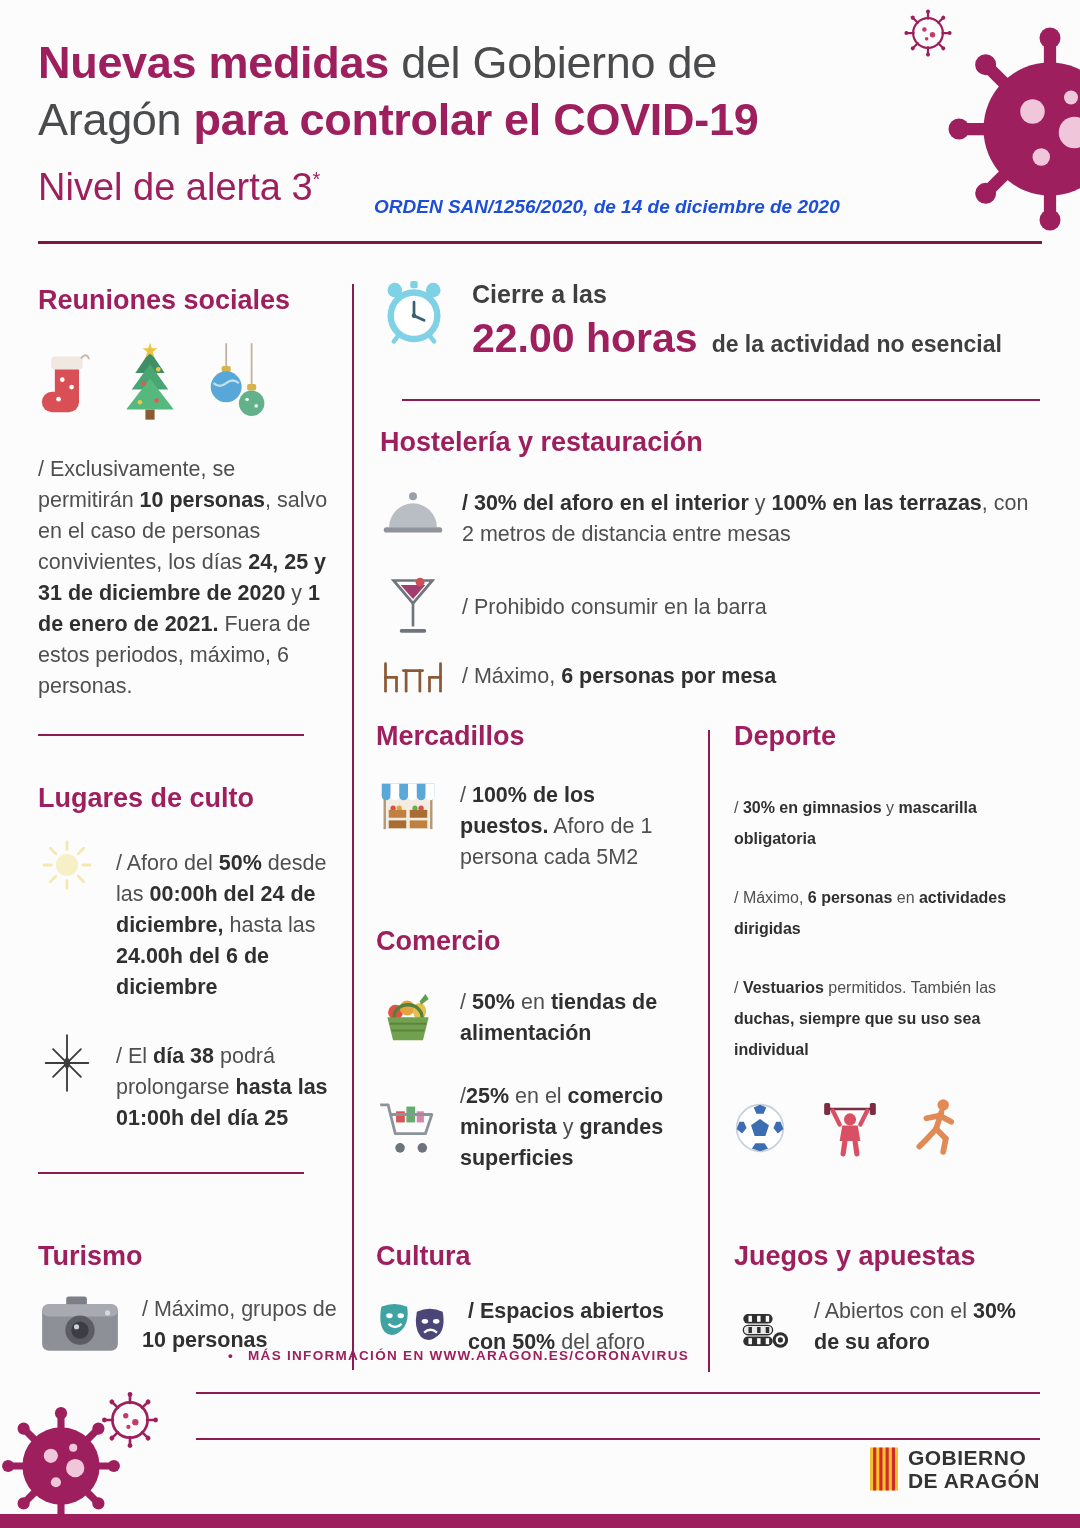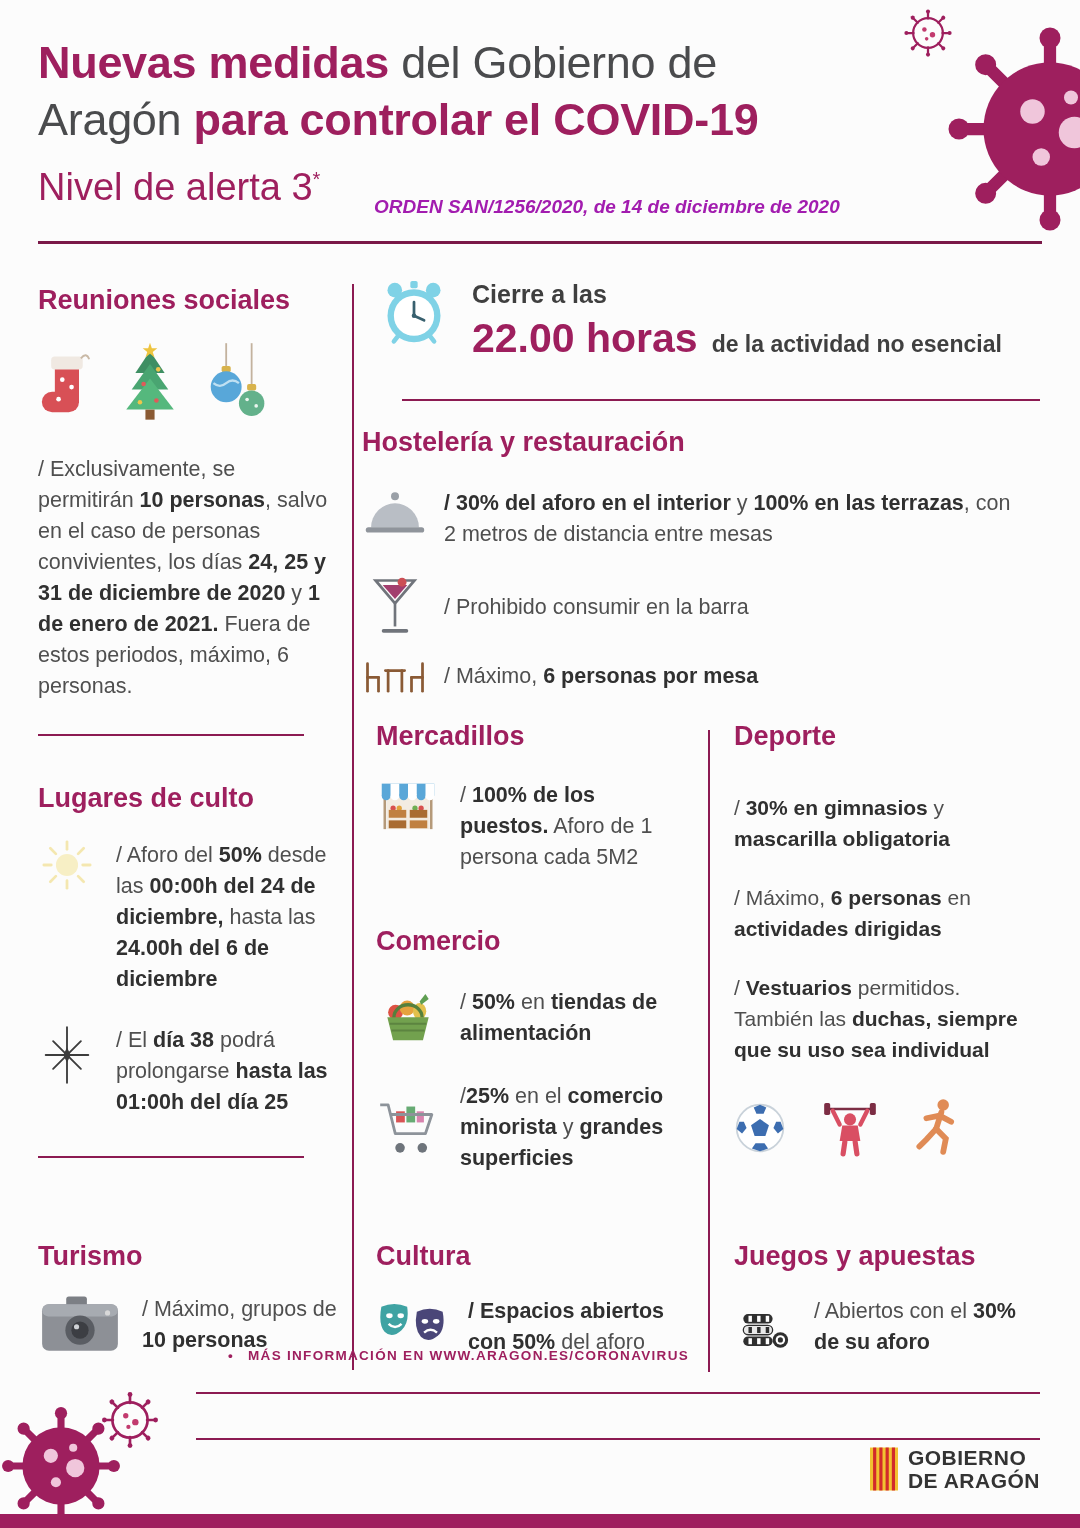--- a/index.html
+++ b/index.html
@@ -12,51 +12,51 @@
   .page{
     position:relative;width:1080px;height:1528px;background:#fcfcfc;
     font-family:"Liberation Sans","DejaVu Sans",sans-serif;color:var(--body);
     overflow:hidden;
   }
   
   .title{position:absolute;left:38px;top:34px;font-size:45px;line-height:57px;color:#4a4b4d;font-weight:400;letter-spacing:-0.3px;}
   .title b{color:var(--accent);font-weight:800;}
   .alert{position:absolute;left:38px;top:166px;font-size:38px;color:var(--accent);font-weight:400;}
   .alert sup{font-size:20px;}
-  .order{position:absolute;left:374px;top:196px;font-style:italic;font-weight:700;font-size:19px;color:#a21caf;}
+  .order{position:absolute;left:374px;top:196px;font-style:italic;font-weight:700;font-size:19px;color:#1d4ed8;}
   .rule-main{position:absolute;left:38px;right:38px;top:241px;border-top:3px solid #7a1848;}
   
   .vline1{position:absolute;left:352px;top:284px;height:1086px;border-left:2px solid var(--line);}
   .vline2{position:absolute;left:708px;top:730px;height:642px;border-left:2px solid var(--line);}
   .hline{width:266px;border-top:2px solid var(--line);}
   
   h2.sec{margin:0;font-size:27px;line-height:32px;font-weight:800;color:var(--accent);}
   .p-body{margin:0;font-size:21.5px;line-height:31px;color:var(--body);}
   .p-body b, .p-sport b{color:#303030;font-weight:800;}
-  .p-sport{margin:0;font-size:21px;line-height:31px;color:var(--body);}
+  .p-sport{margin:0;font-size:16px;line-height:31px;color:var(--body);}
   .icon-item{display:flex;gap:20px;align-items:flex-start;}
   .icon-item .ic{flex:0 0 64px;display:flex;justify-content:center;}
   
   .col-left{position:absolute;left:38px;top:284px;width:296px;}
   .xmas-row{display:flex;gap:26px;align-items:flex-end;margin:22px 0 26px 2px;height:90px;}
-  .col-left .p-body{margin-top:0;}
+  .col-left .p-body{margin-top:8px;}
   .col-mid{position:absolute;left:376px;top:720px;width:312px;}
   .col-right{position:absolute;left:734px;top:720px;width:306px;}
   .sports-row{display:flex;gap:36px;align-items:center;margin-top:32px;}
   .sec-turismo{position:absolute;left:38px;top:1240px;width:300px;}
   .sec-cultura{position:absolute;left:376px;top:1240px;width:312px;}
   .sec-juegos{position:absolute;left:734px;top:1240px;width:306px;}
   
   .curfew{position:absolute;left:382px;top:278px;width:658px;display:flex;gap:26px;align-items:flex-start;}
   .curfew-intro{font-size:25px;font-weight:800;color:#3f3f3f;margin:2px 0 6px;}
   .curfew-line2{display:flex;align-items:baseline;gap:14px;}
   .curfew-time{font-size:41px;font-weight:800;color:var(--accent);}
   .curfew-suffix{font-size:23px;font-weight:800;color:#3f3f3f;text-align:right;}
   .rule-right{position:absolute;left:402px;right:40px;top:399px;border-top:2.5px solid var(--line);}
-  .hosteleria{position:absolute;left:362px;top:426px;width:660px;}
+  .hosteleria{position:absolute;left:380px;top:426px;width:660px;}
   .h-item{display:flex;gap:16px;margin-top:26px;align-items:center;}
   .h-item .ic{flex:0 0 66px;display:flex;justify-content:center;}
   .h-item.first{align-items:flex-start;margin-top:30px;}
   
   .f-line-top{position:absolute;left:196px;right:40px;top:1392px;border-top:2px solid var(--line);}
   .f-line-bot{position:absolute;left:196px;right:40px;top:1438px;border-top:2px solid var(--line);}
   .f-info{position:absolute;left:228px;top:1348px;font-size:13.5px;letter-spacing:1.3px;color:var(--accent);font-weight:600;}
   .f-info b{font-weight:800;}
   .f-info .blt{margin-right:14px;}
   .logo{position:absolute;right:40px;top:1446px;display:flex;gap:10px;align-items:center;}

